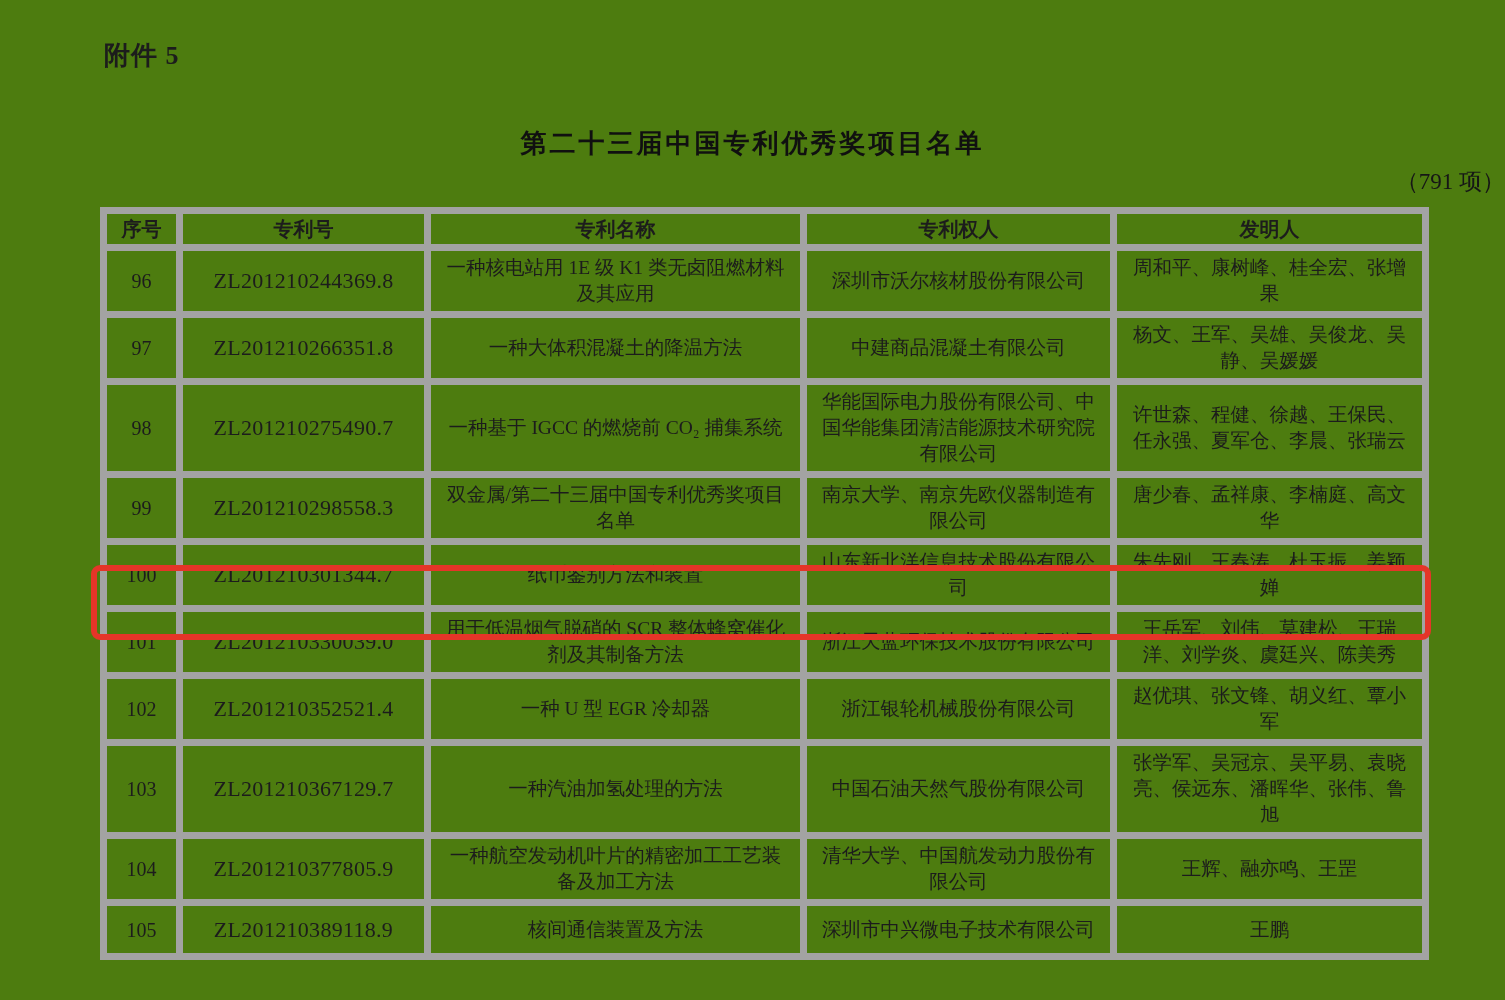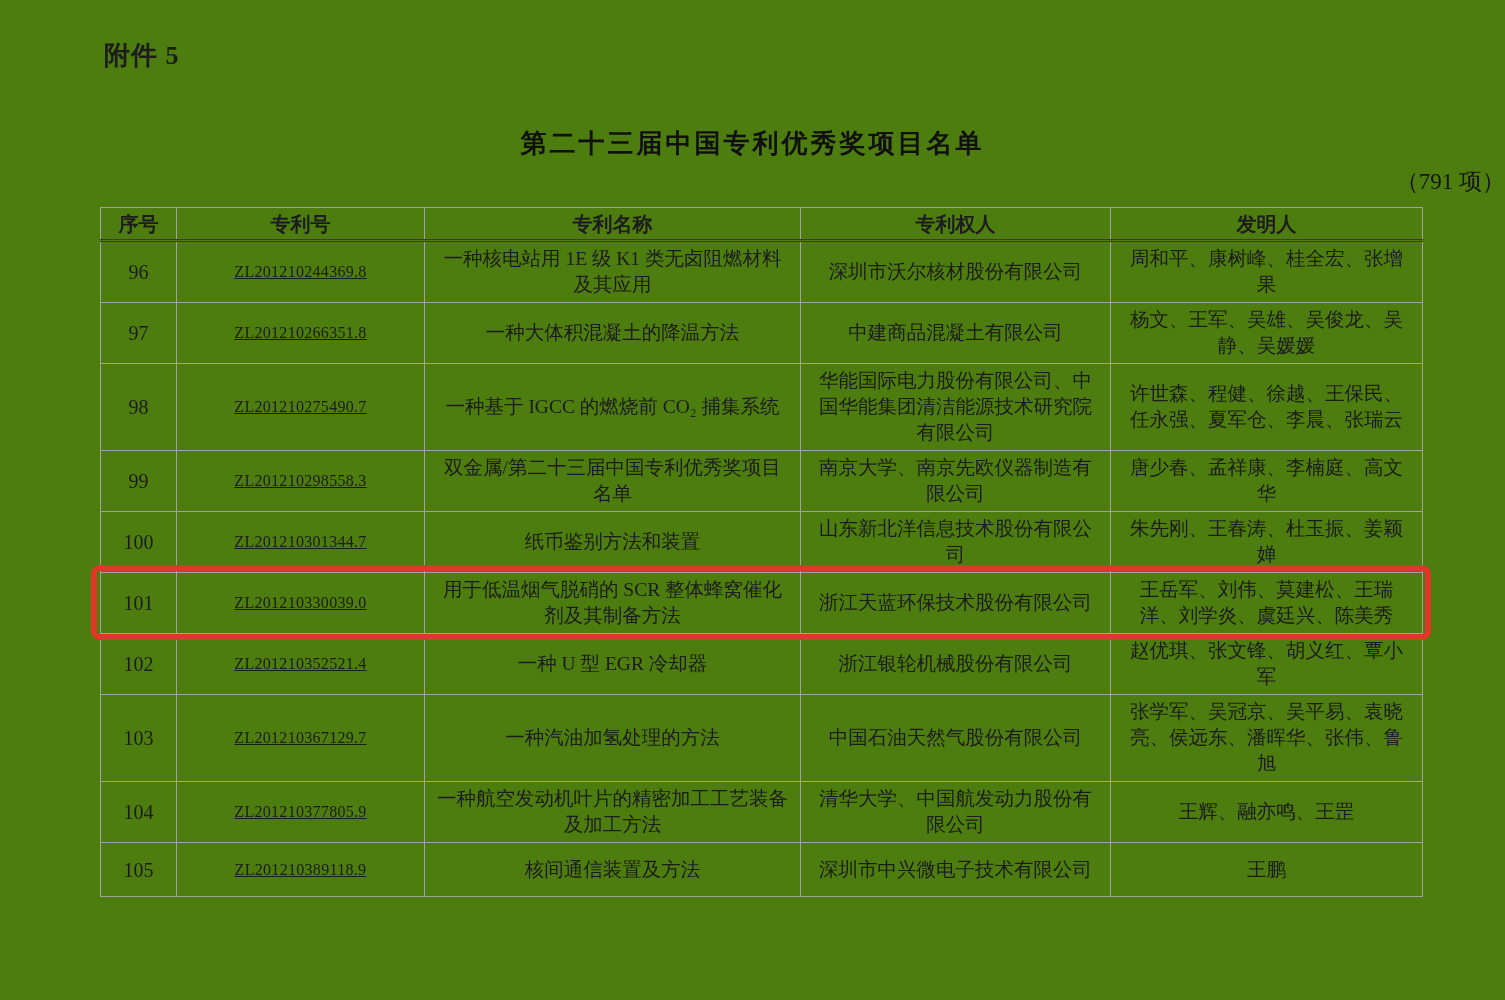--- a/index.html
+++ b/index.html
@@ -45,38 +45,38 @@
     position: absolute;
     left: 100px; top: 207px;
     width: 1322px;
   }
   table.award-table {
     width: 100%;
     border-collapse: collapse;
     table-layout: fixed;
   }
   .award-table th, .award-table td {
-    border: 1px solid #a3a3a3;
+    border: 7px solid #a3a3a3;
     text-align: center;
     vertical-align: middle;
     font-size: 19.5px;
     line-height: 26px;
     padding: 4px 12px;
     word-break: break-all;
   }
   .award-table th {
     font-size: 20px;
     font-weight: 700;
     height: 33px;
     padding: 2px 4px;
     border-bottom: 3px double #3b3b3b;
   }
   .award-table td { height: 54px; }
   .award-table td.num  { font-size: 20px; }
-  .award-table td.pat  { font-size: 16px; letter-spacing: 0.3px; text-decoration: underline; }
+  .award-table td.pat  { font-size: 22px; letter-spacing: 0.3px; }
   .highlight-box {
     position: absolute;
     border: 6px solid #e53528;
     border-radius: 9px;
     pointer-events: none;
   }
 </style>
 </head>
 <body>
 

